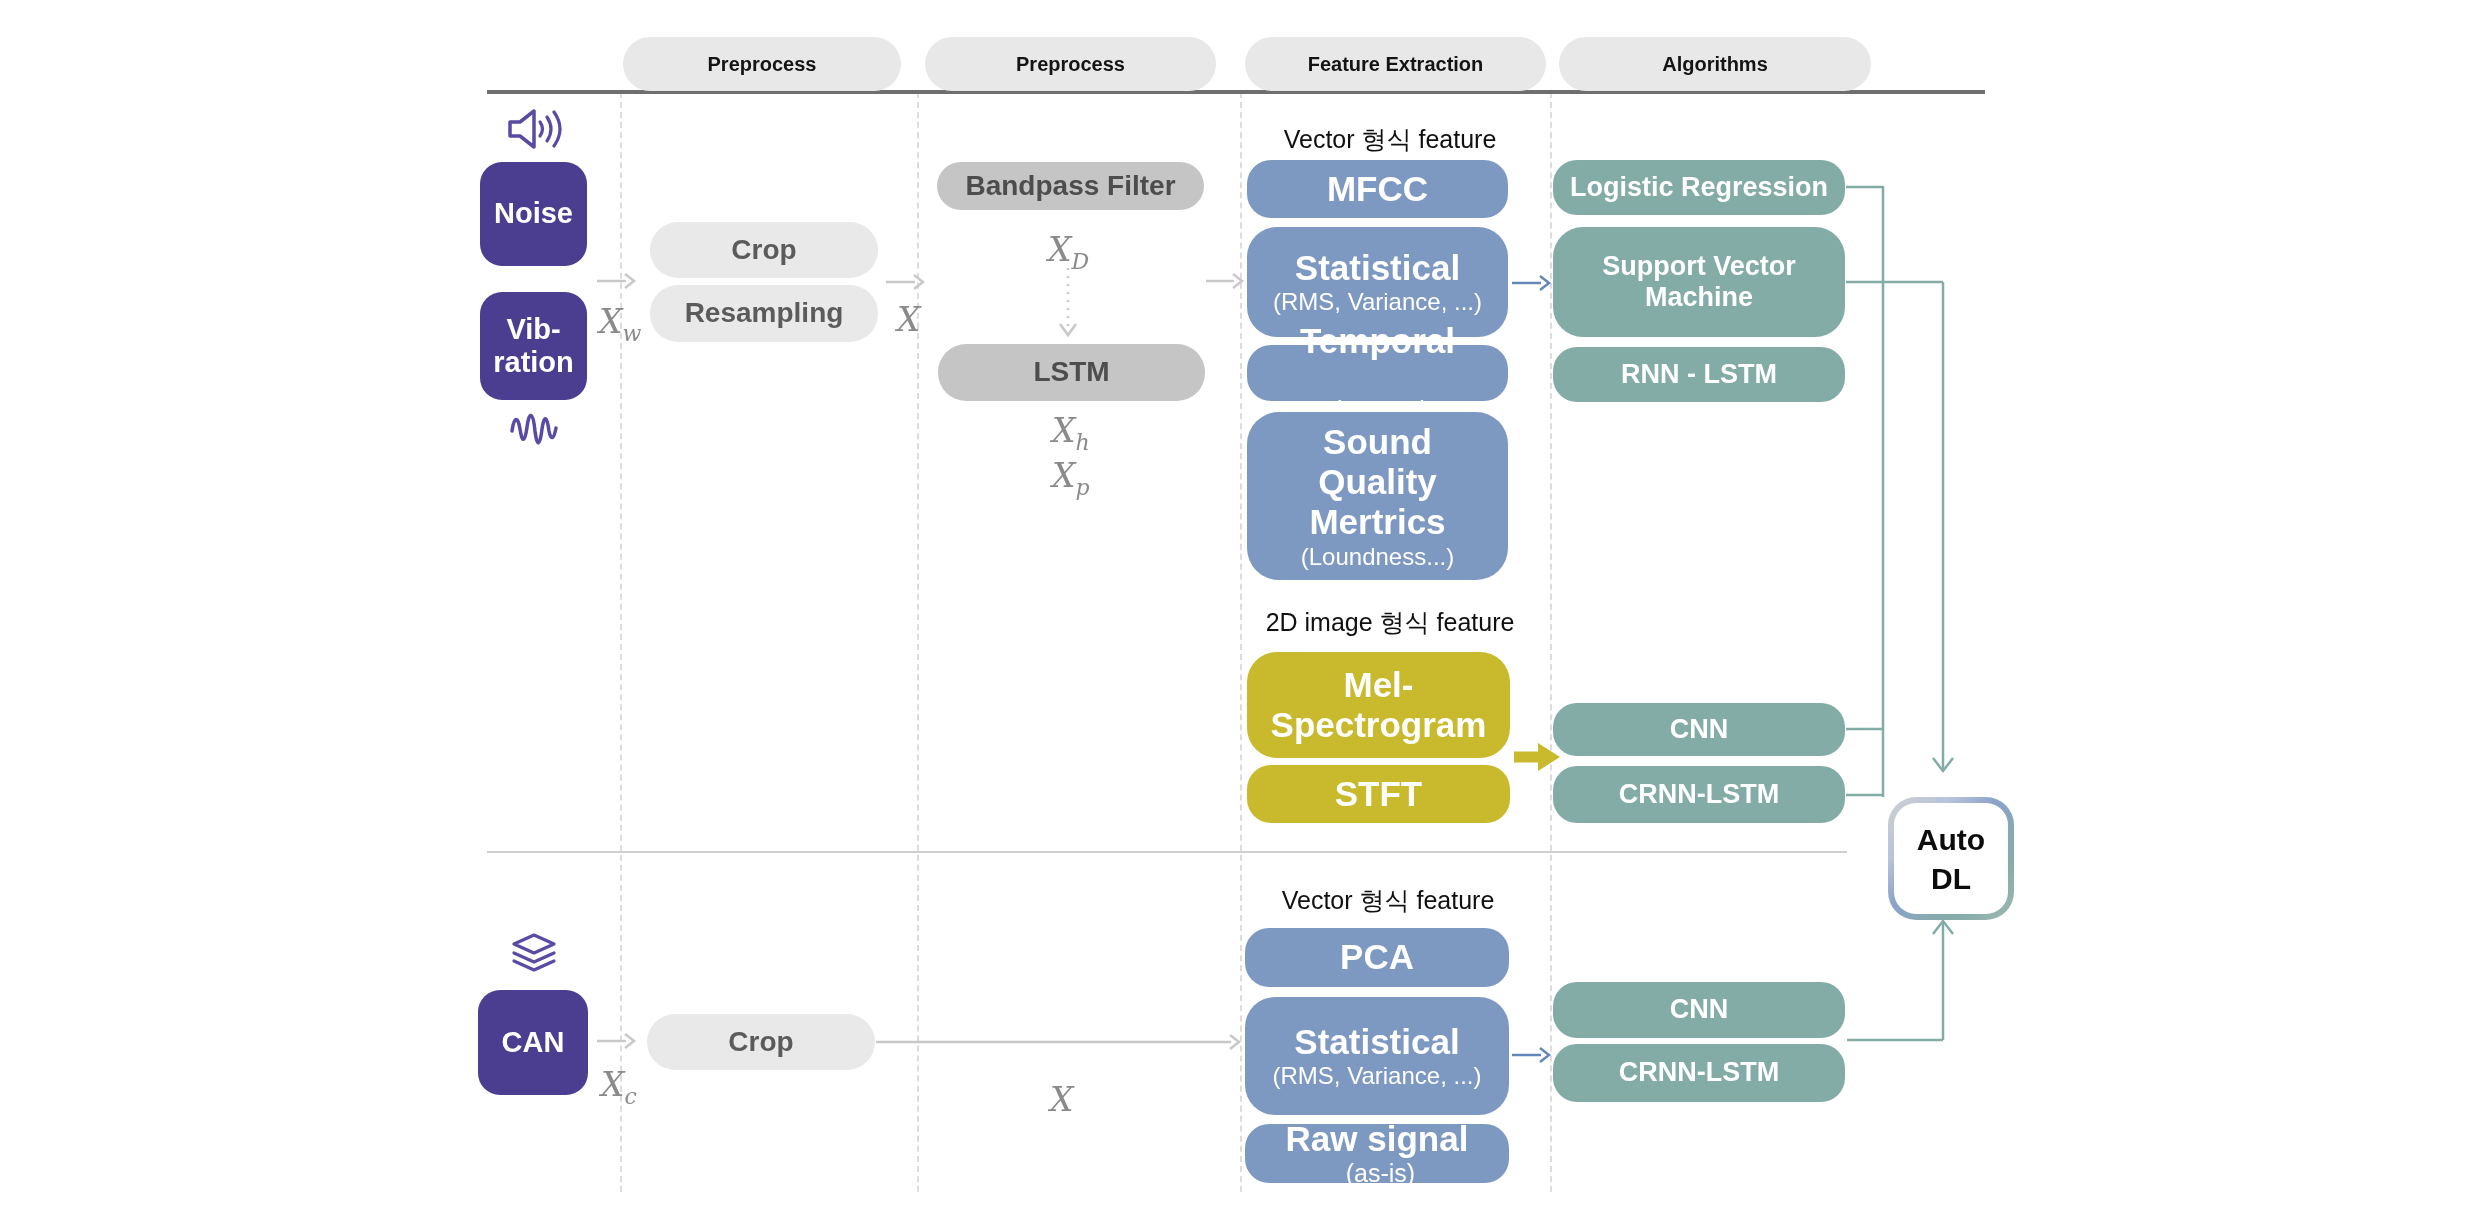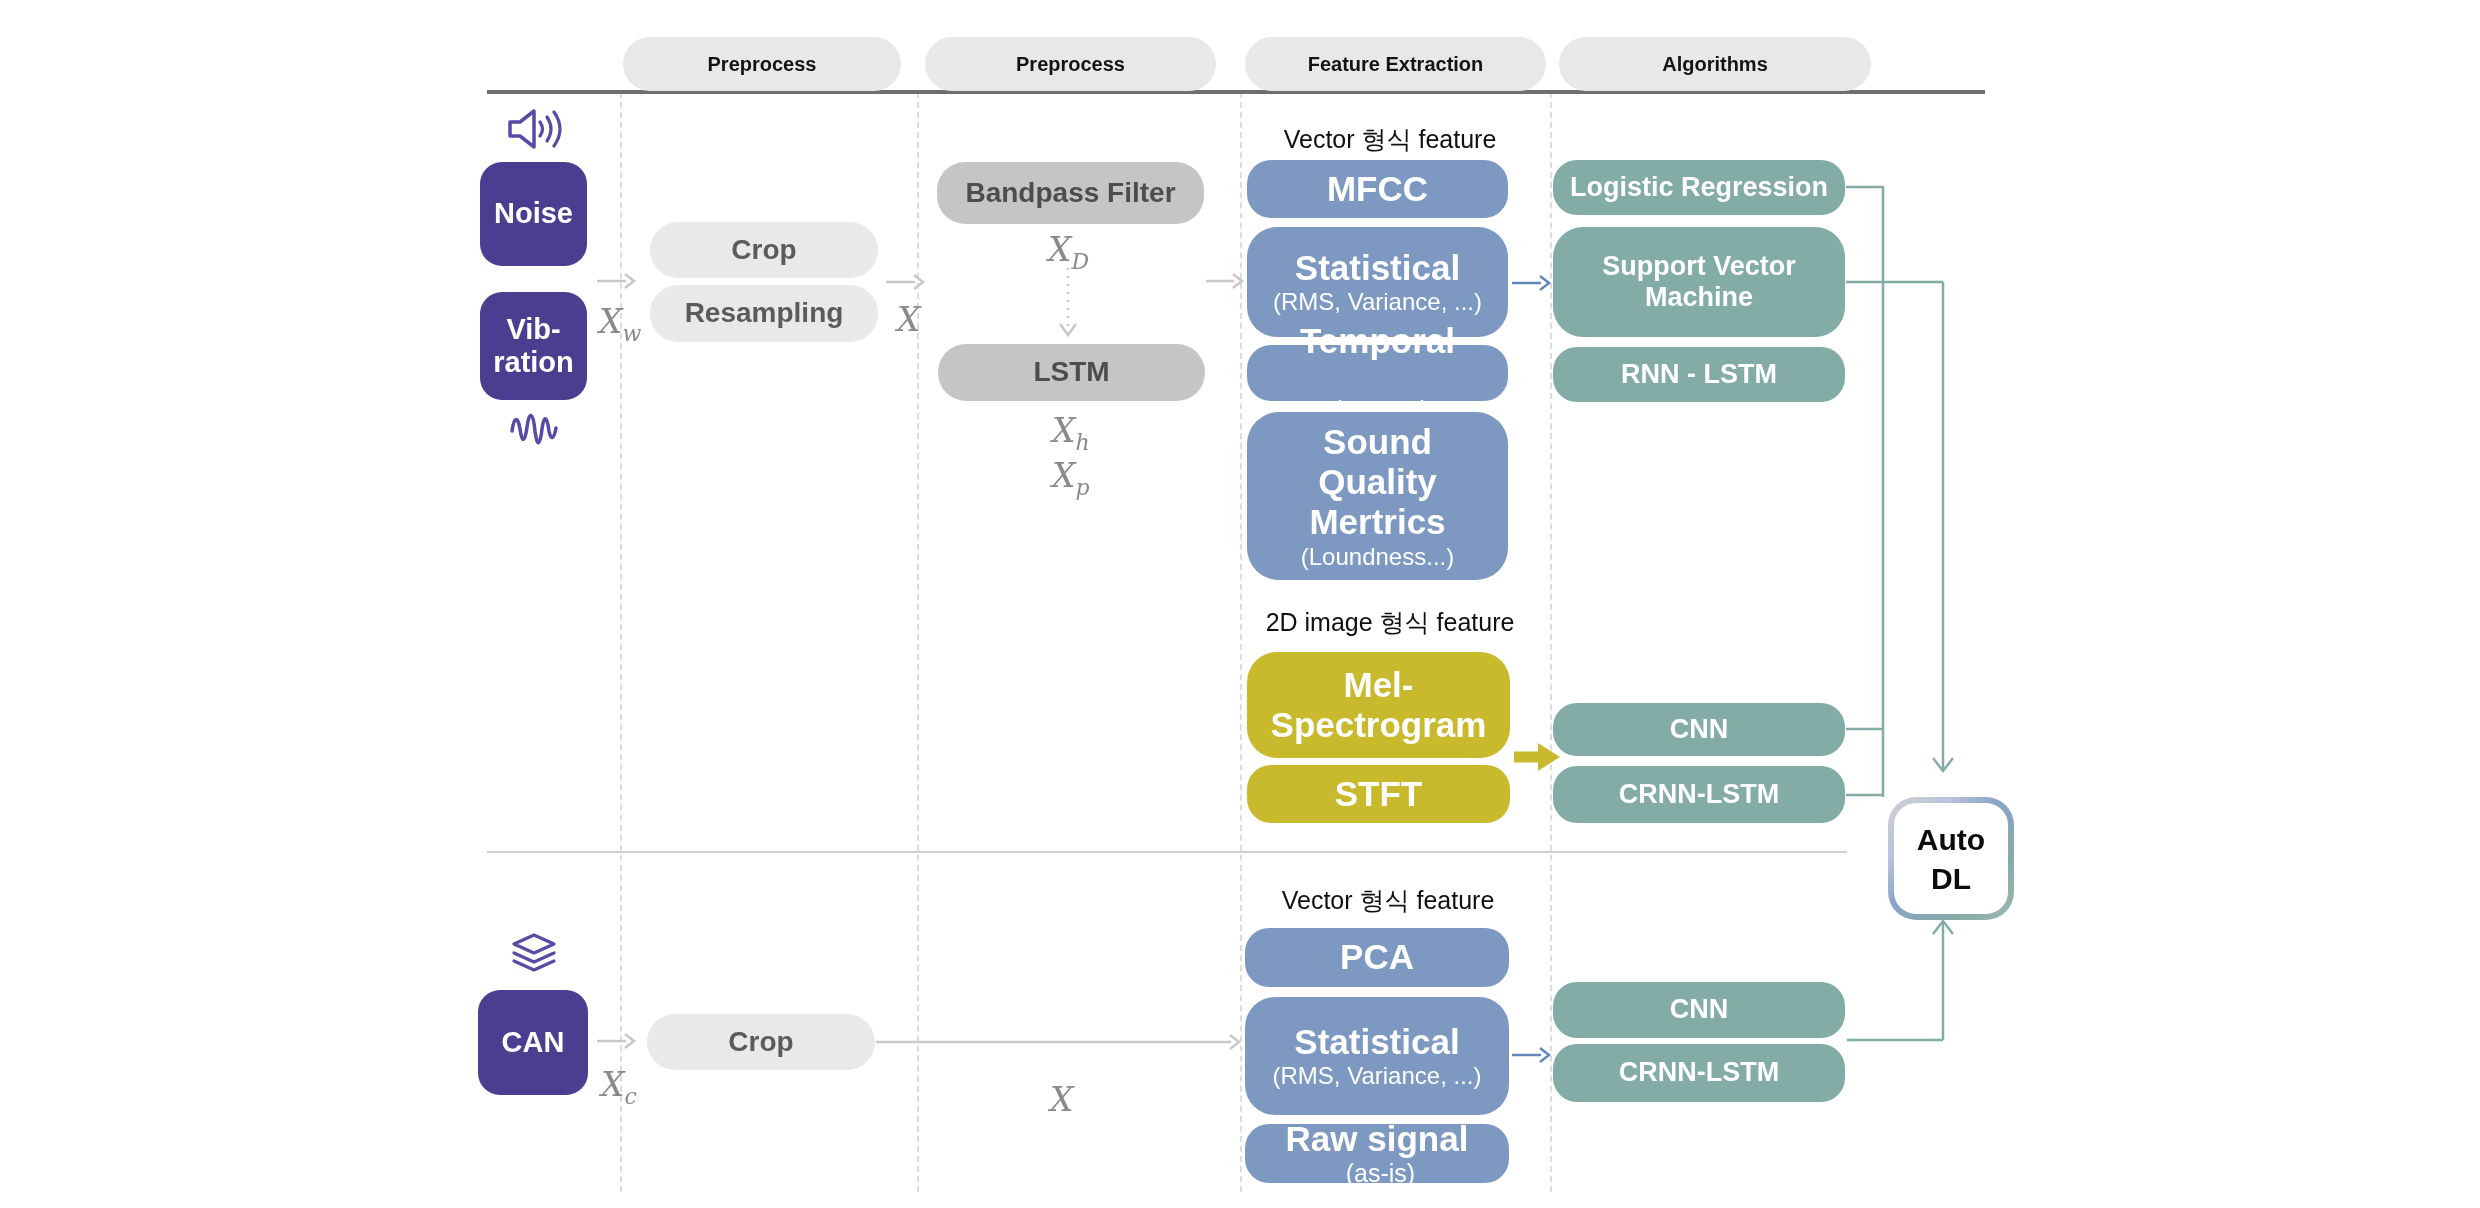--- a/index.html
+++ b/index.html
@@ -147,21 +147,21 @@
   <div class="box src" style="left:480px;top:292px;width:107px;height:108px;"><span>Vib-
 ration</span></div>
   <div class="box src" style="left:478px;top:990px;width:110px;height:105px;"><span>CAN</span></div>
 
   <div class="box light" style="left:650px;top:222px;width:228px;height:56px;">
       <span>Crop</span>
     </div>
   <div class="box light" style="left:650px;top:285px;width:228px;height:57px;">
       <span>Resampling</span>
     </div>
-  <div class="box grayb" style="left:937px;top:162px;width:267px;height:62px;">
+  <div class="box grayb" style="left:937px;top:162px;width:267px;height:48px;">
       <span>Bandpass Filter</span>
     </div>
   <div class="box grayb" style="left:938px;top:344px;width:267px;height:57px;">
       <span>LSTM</span>
     </div>
   <div class="box light" style="left:647px;top:1014px;width:228px;height:56px;">
       <span>Crop</span>
     </div>
 
   <div class="sig" style="left:599px;top:305px;"><span>X</span><sub>w</sub></div>

